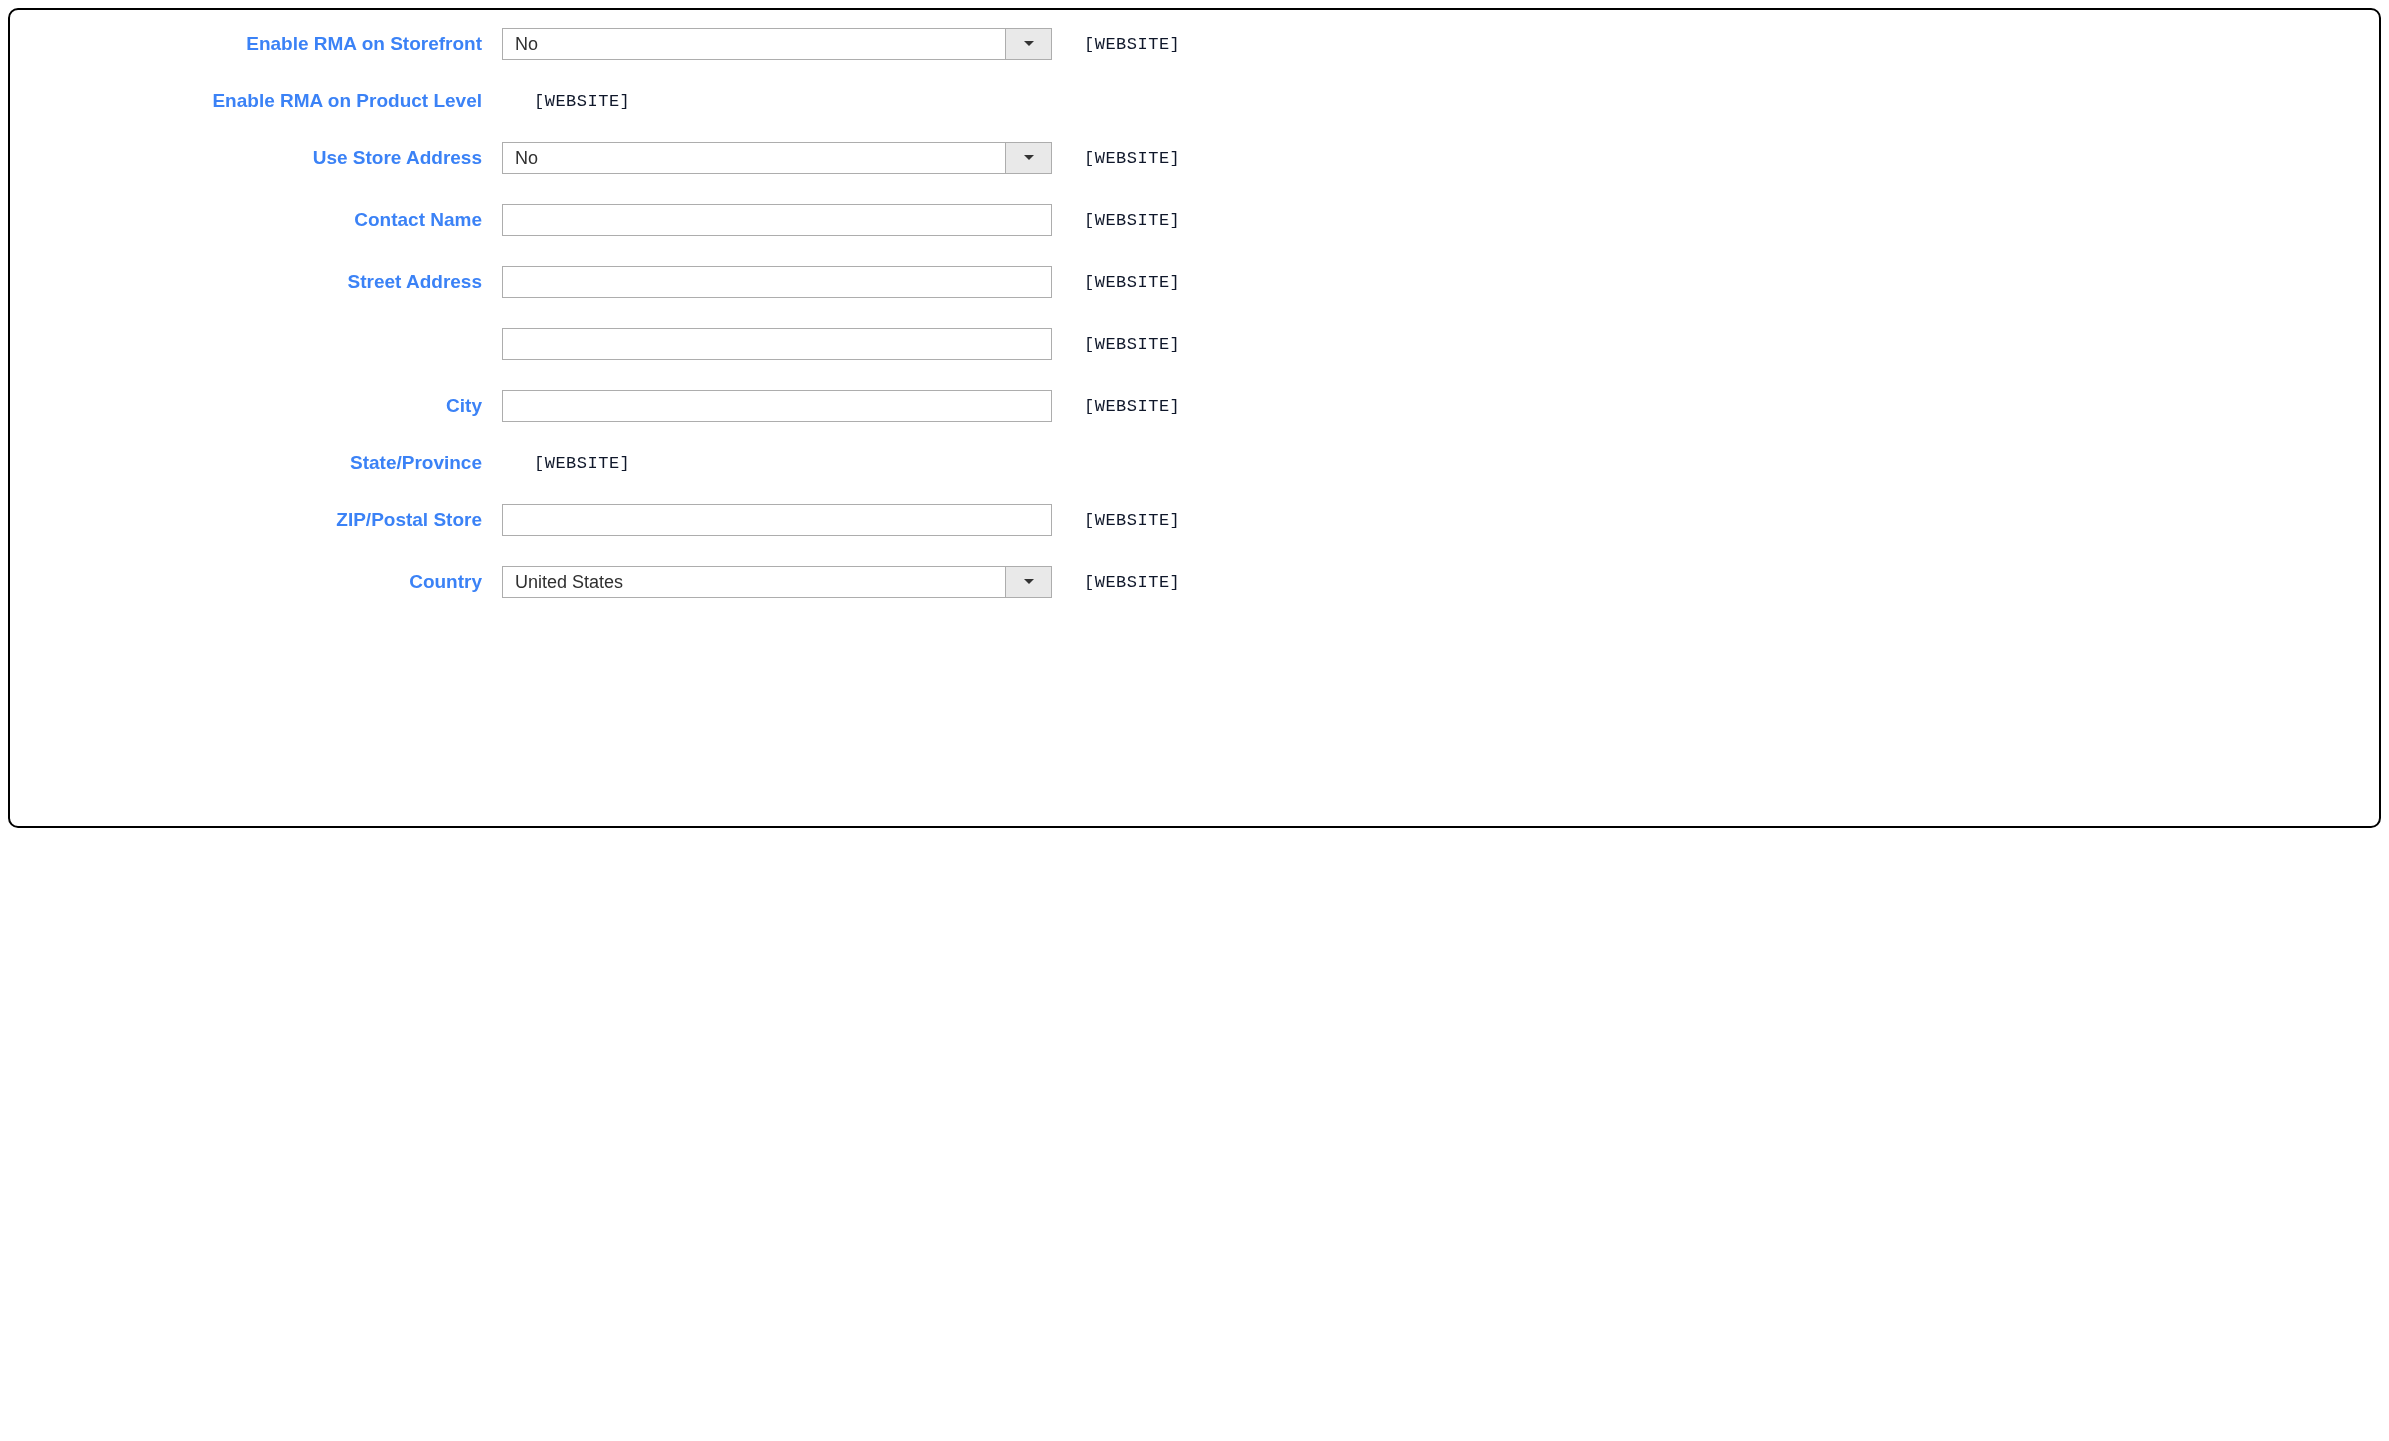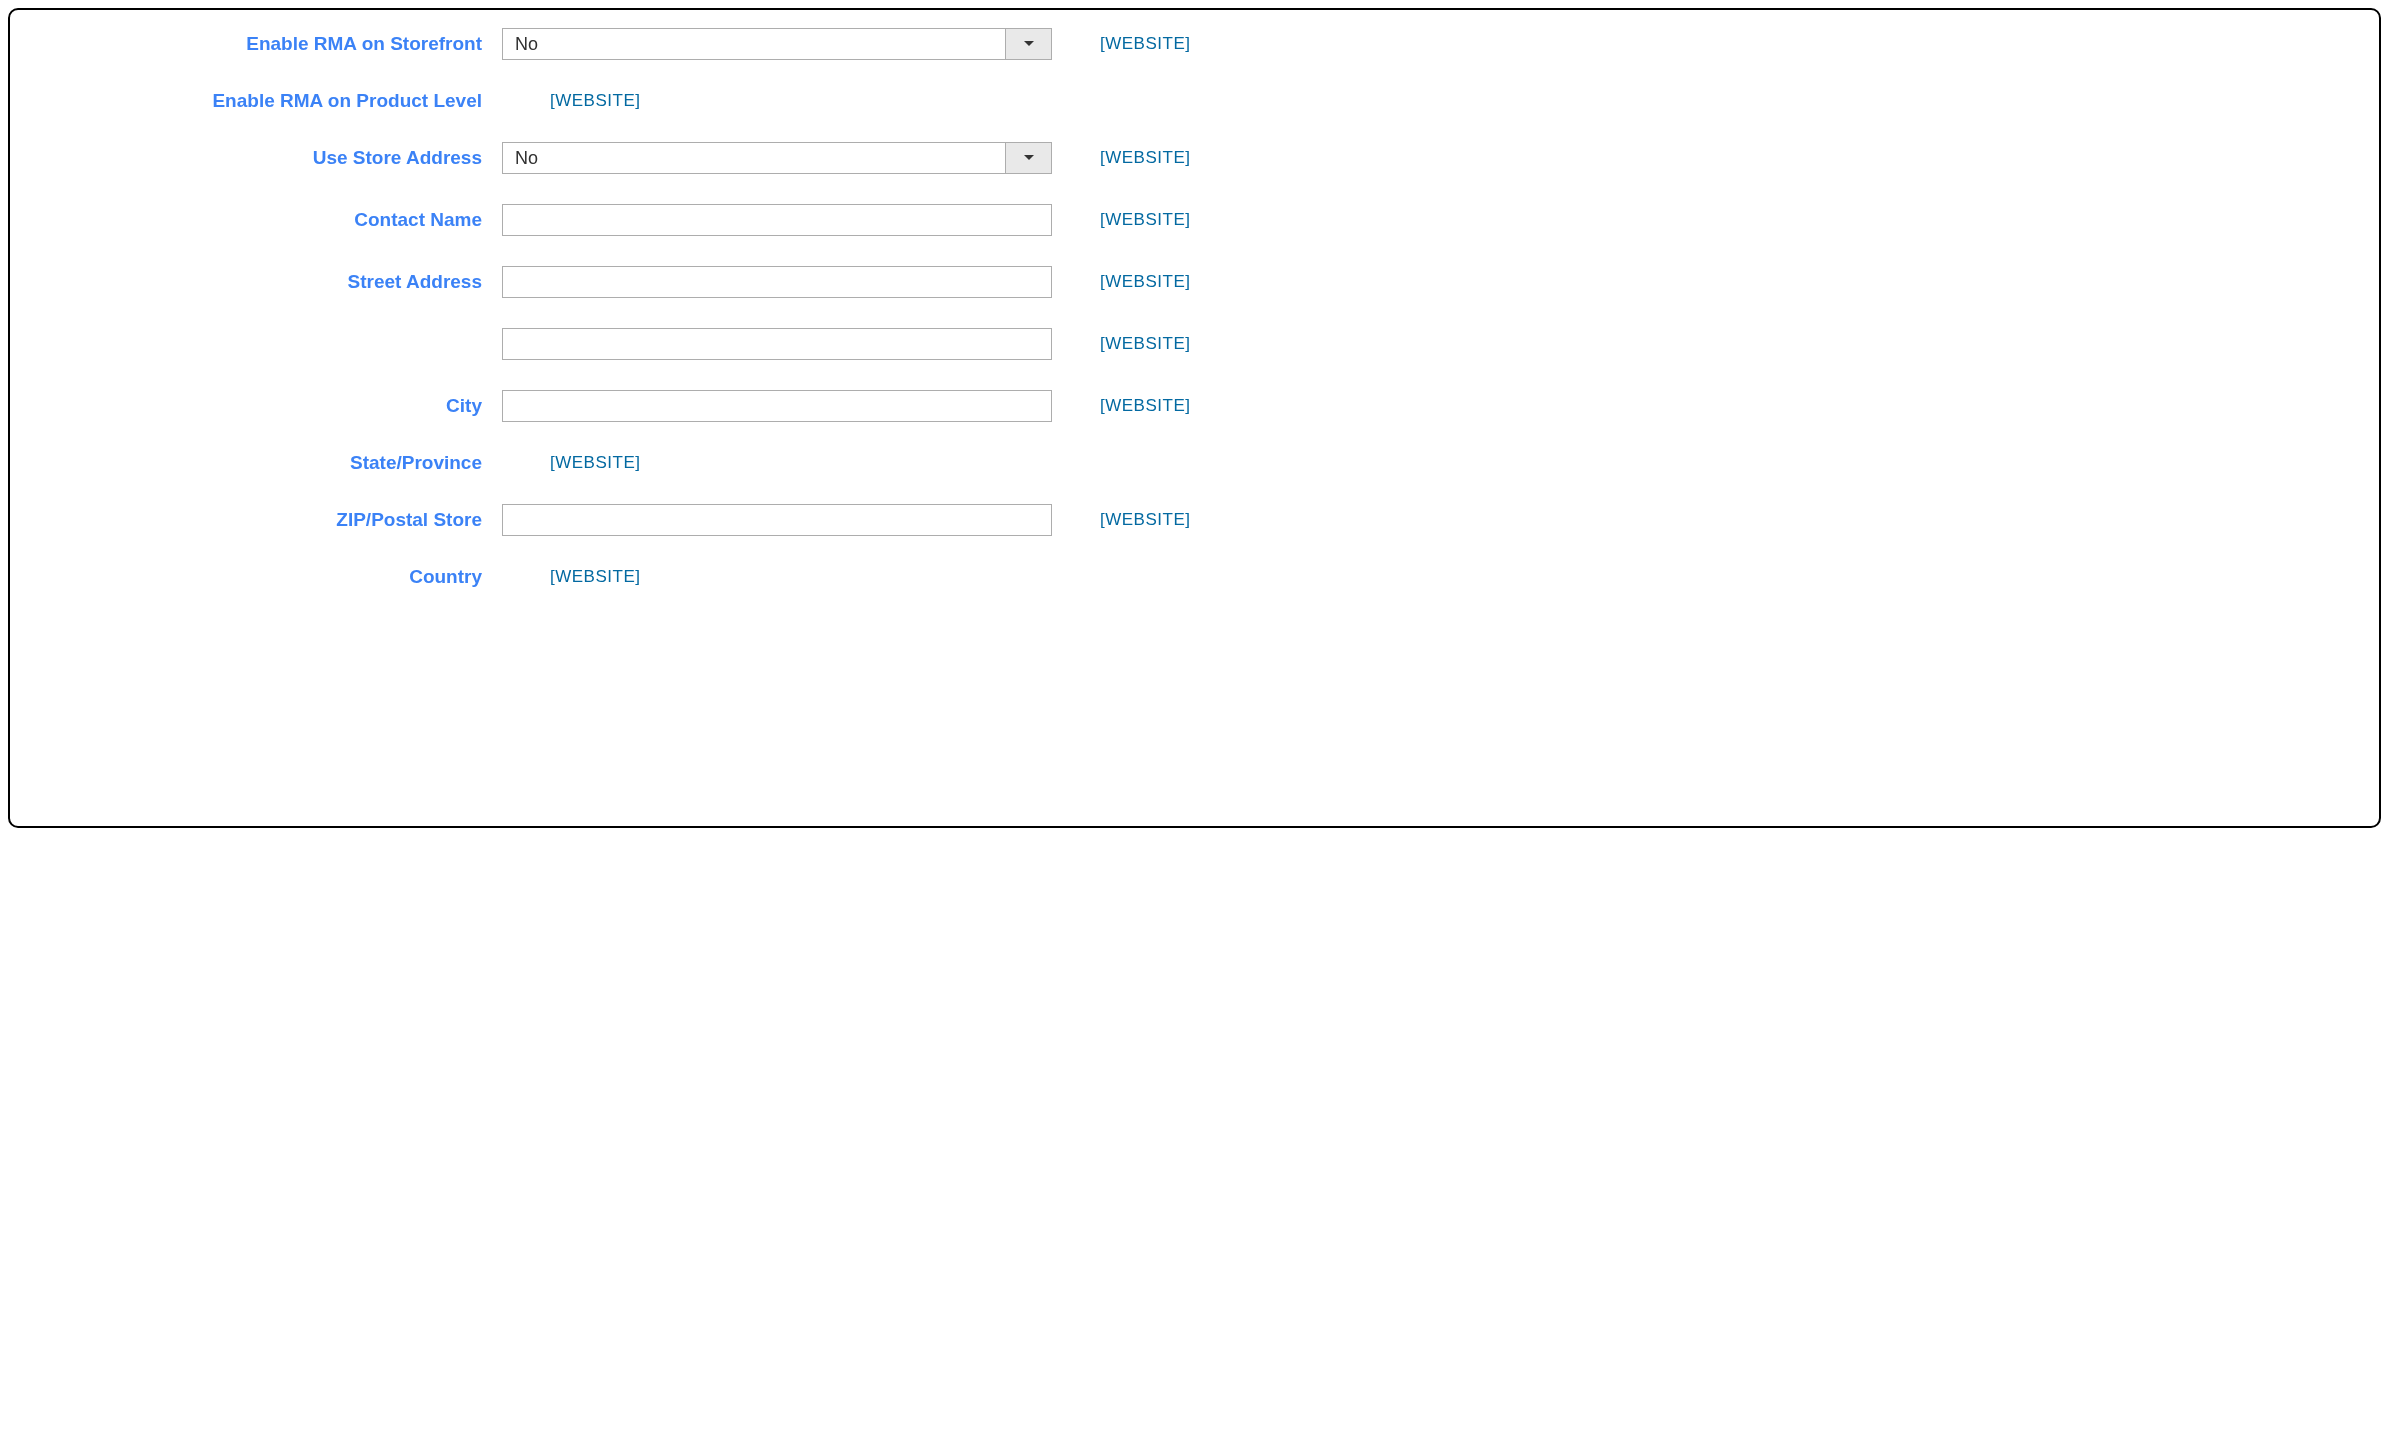--- a/index.html
+++ b/index.html
@@ -53,24 +53,25 @@
     text-align: right;
     padding-right: 20px;
     font-size: 19px;
     color: #3b82f6;
     font-weight: 600;
   }
   .field-col {
     width: 550px;
   }
   .scope-col {
-    padding-left: 48px;
+    padding-left: 32px;
     font-size: 17px;
-    color: #0369a1;
+    color: #0f172a;
     letter-spacing: 0.5px;
+    font-family: Liberation Mono, monospace;
   }
 
   .text-input, .select {
     width: 100%;
     height: 32px;
     border: 1px solid #adadad;
     background: #fff;
     font-size: 18px;
     color: #303030;
     padding: 0 12px;
@@ -183,17 +184,27 @@
     <div class="row">
       <div class="label-col">ZIP/Postal Store</div>
       <div class="field-col">
         <input class="text-input" type="text" value="" style="">
       </div>
       <div class="scope-col">[WEBSITE]</div>
     </div>
 
     <div class="row">
       <div class="label-col">Country</div>
+      <div class="field-col">
+        <div class="select">
+          <span class="select-value">United States</span>
+          <span class="select-arrow">
+            <svg width="12" height="8" viewBox="0 0 12 8">
+                <path d="M1 1 L6 6 L11 1" fill="#333"></path>
+              </svg>
+          </span>
+        </div>
+      </div>
       <div class="scope-col">[WEBSITE]</div>
     </div>
 
   </div>
 </div>
 
 </body></html>

